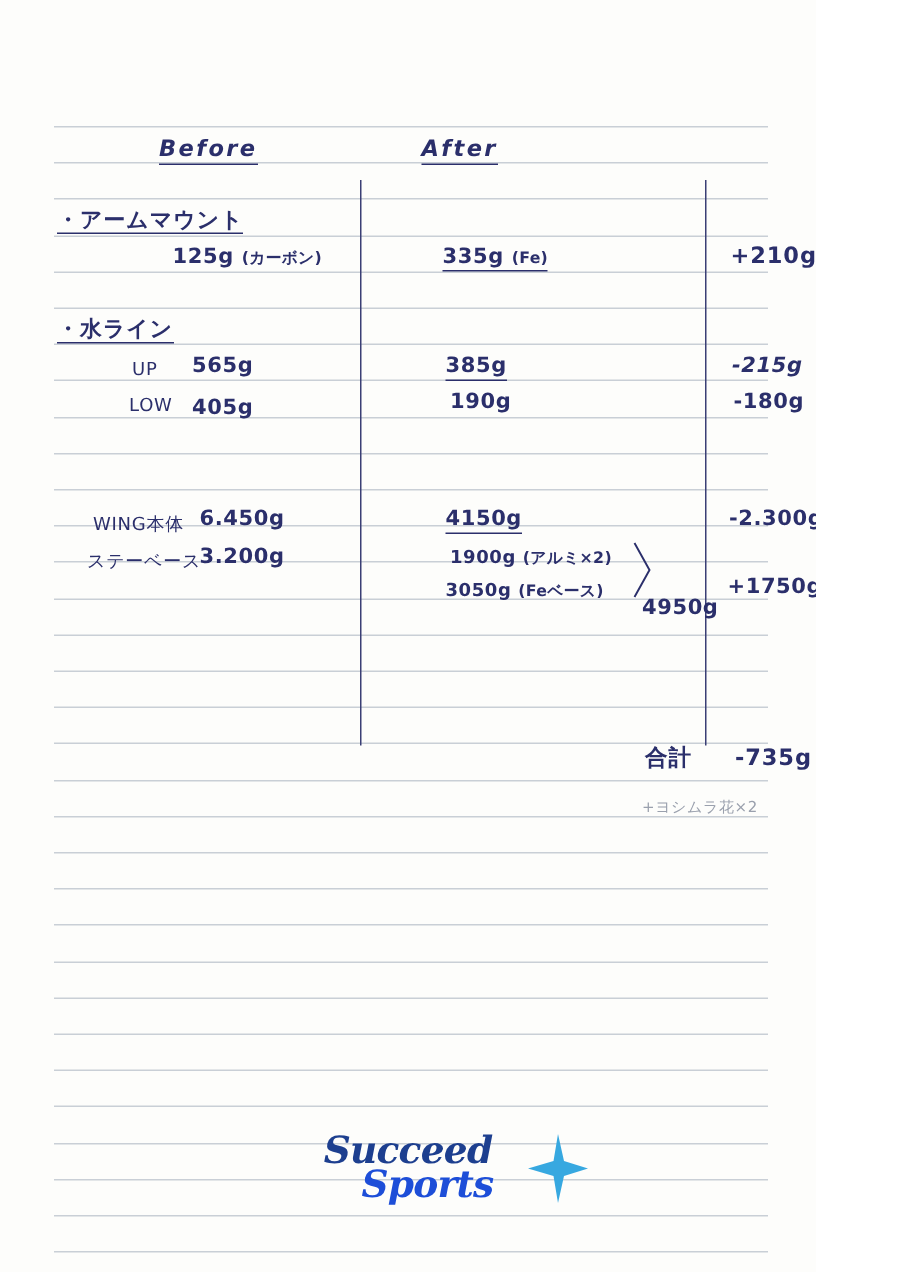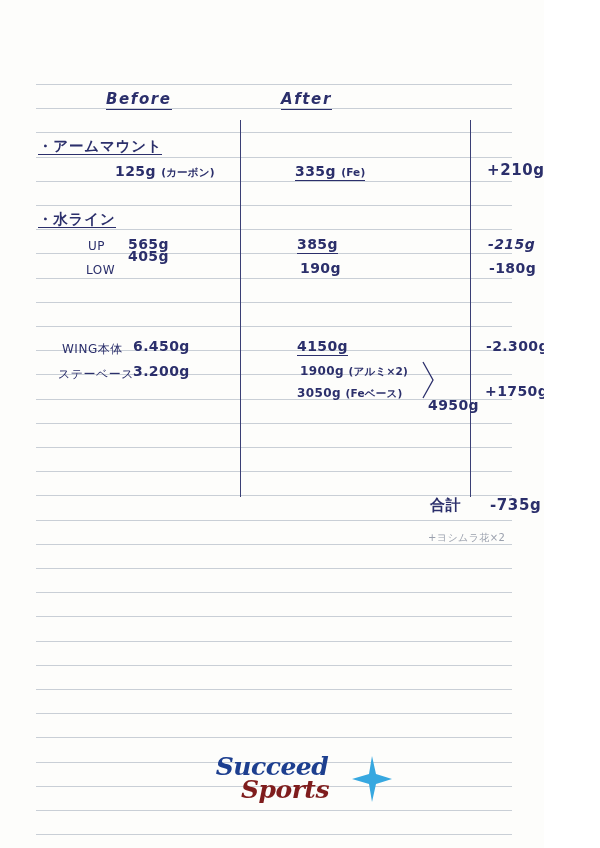--- a/index.html
+++ b/index.html
@@ -84,21 +84,21 @@
     font-style: italic;
     font-weight: 700;
     color: #1d3f8f;
     letter-spacing: -0.5px;
   }
   #logo .l2 {
     display: block;
     font-size: 25px;
     font-style: italic;
     font-weight: 700;
-    color: #7f1d1d;
+    color: #1d4ed8;
     letter-spacing: -0.5px;
     margin-top: -6px;
     margin-left: 26px;
   }
   #logo .star {
     position: absolute;
     left: 352px;
     top: 4px;
     width: 40px;
     height: 46px;
@@ -162,21 +162,21 @@
   <div class="ink big" style="left:487px; top:161px;">+210g</div>
 
   <div class="ink sec" style="left:38px; top:210px;"><span class="u">・水ライン</span></div>
 
   <div class="ink lbl" style="left:88px; top:239px;">UP</div>
   <div class="ink val" style="left:128px; top:236px;">565g</div>
   <div class="ink val und" style="left:297px; top:236px;">385g</div>
   <div class="ink val" style="left:488px; top:236px;font-style:italic;">-215g</div>
 
   <div class="ink lbl" style="left:86px; top:263px;">LOW</div>
-  <div class="ink val" style="left:128px; top:248px;">405g</div>
+  <div class="ink val" style="left:128px; top:264px;">405g</div>
   <div class="ink val" style="left:300px; top:260px;">190g</div>
   <div class="ink val" style="left:489px; top:260px;">-180g</div>
 
 
   <div class="ink lbl" style="left:62px; top:341px;">WING本体</div>
   <div class="ink val" style="left:133px; top:338px;text-align:right;">6.450g</div>
   <div class="ink val und" style="left:297px; top:338px;">4150g</div>
   <div class="ink val" style="left:486px; top:338px;">-2.300g</div>
 
   <div class="ink lbl" style="left:58px; top:366px;">ステーベース</div>

